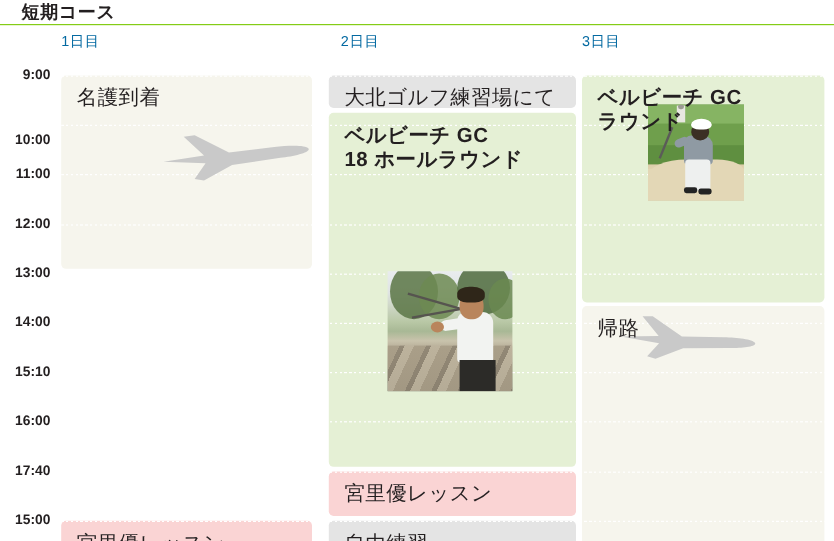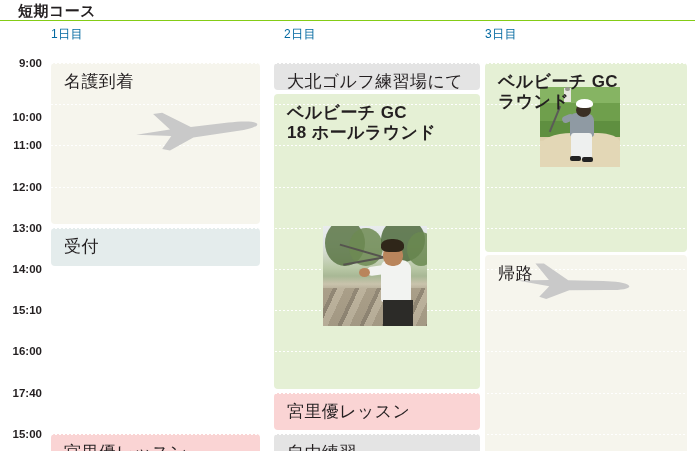--- a/index.html
+++ b/index.html
@@ -151,23 +151,20 @@
 
   <div class="columns">
     <div class="col d1" id="col-0">
         <div class="event cream" style="top: 16px; height: 161.367px;">
           <div class="plane" style="left: 80px; top: 38px;">
             <svg width="130" height="52" viewBox="0 0 200 80" style="transform:rotate(0deg)">
               <path fill="#c9c9c9" d="M8 52 L60 44 L34 20 L48 18 L92 40 L150 33 C168 31 190 30 194 35 C197 40 176 45 158 47 L96 56 L60 76 L48 74 L62 54 Z"></path>
             </svg>
           </div>
           <div class="event-label">名護到着</div>
-        </div>
-        <div class="event bluegray" style="top: 180.8px; height: 37.7667px;">
-          <div class="event-label">受付</div>
         </div>
         <div class="event pink" style="top: 386.8px; height: 30.9px;">
           <div class="event-label">宮里優レッスン</div>
         </div>
       </div>
     <div class="col d2" id="col-1">
         <div class="event gray" style="top: 16px; height: 27.4667px;">
           <div class="event-label">大北ゴルフ練習場にて自由練習</div>
         </div>
         <div class="event green" style="top: 46.9px; height: 295.267px;">

